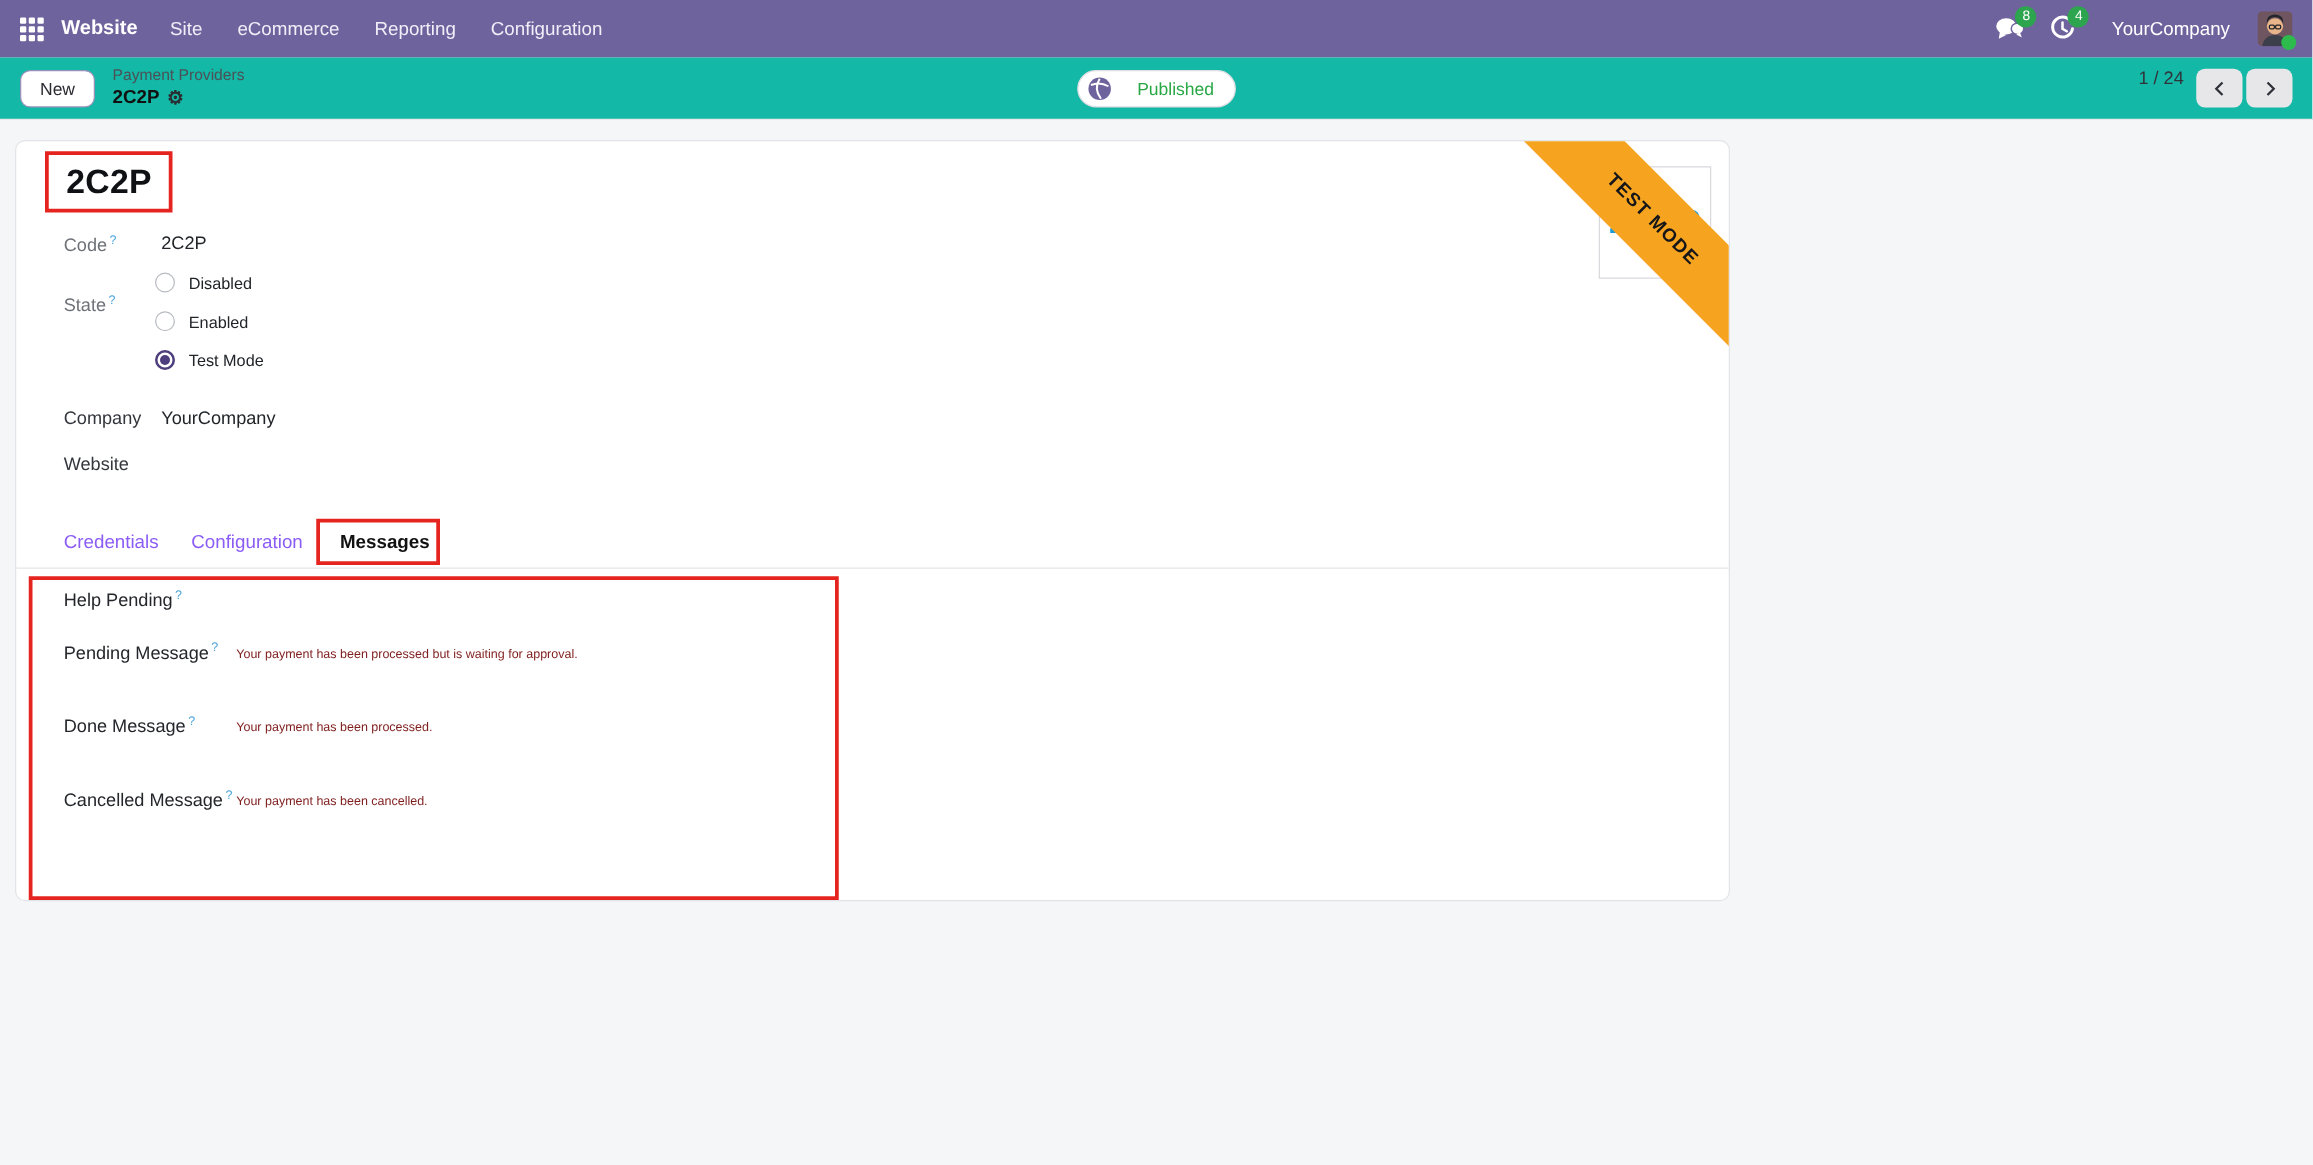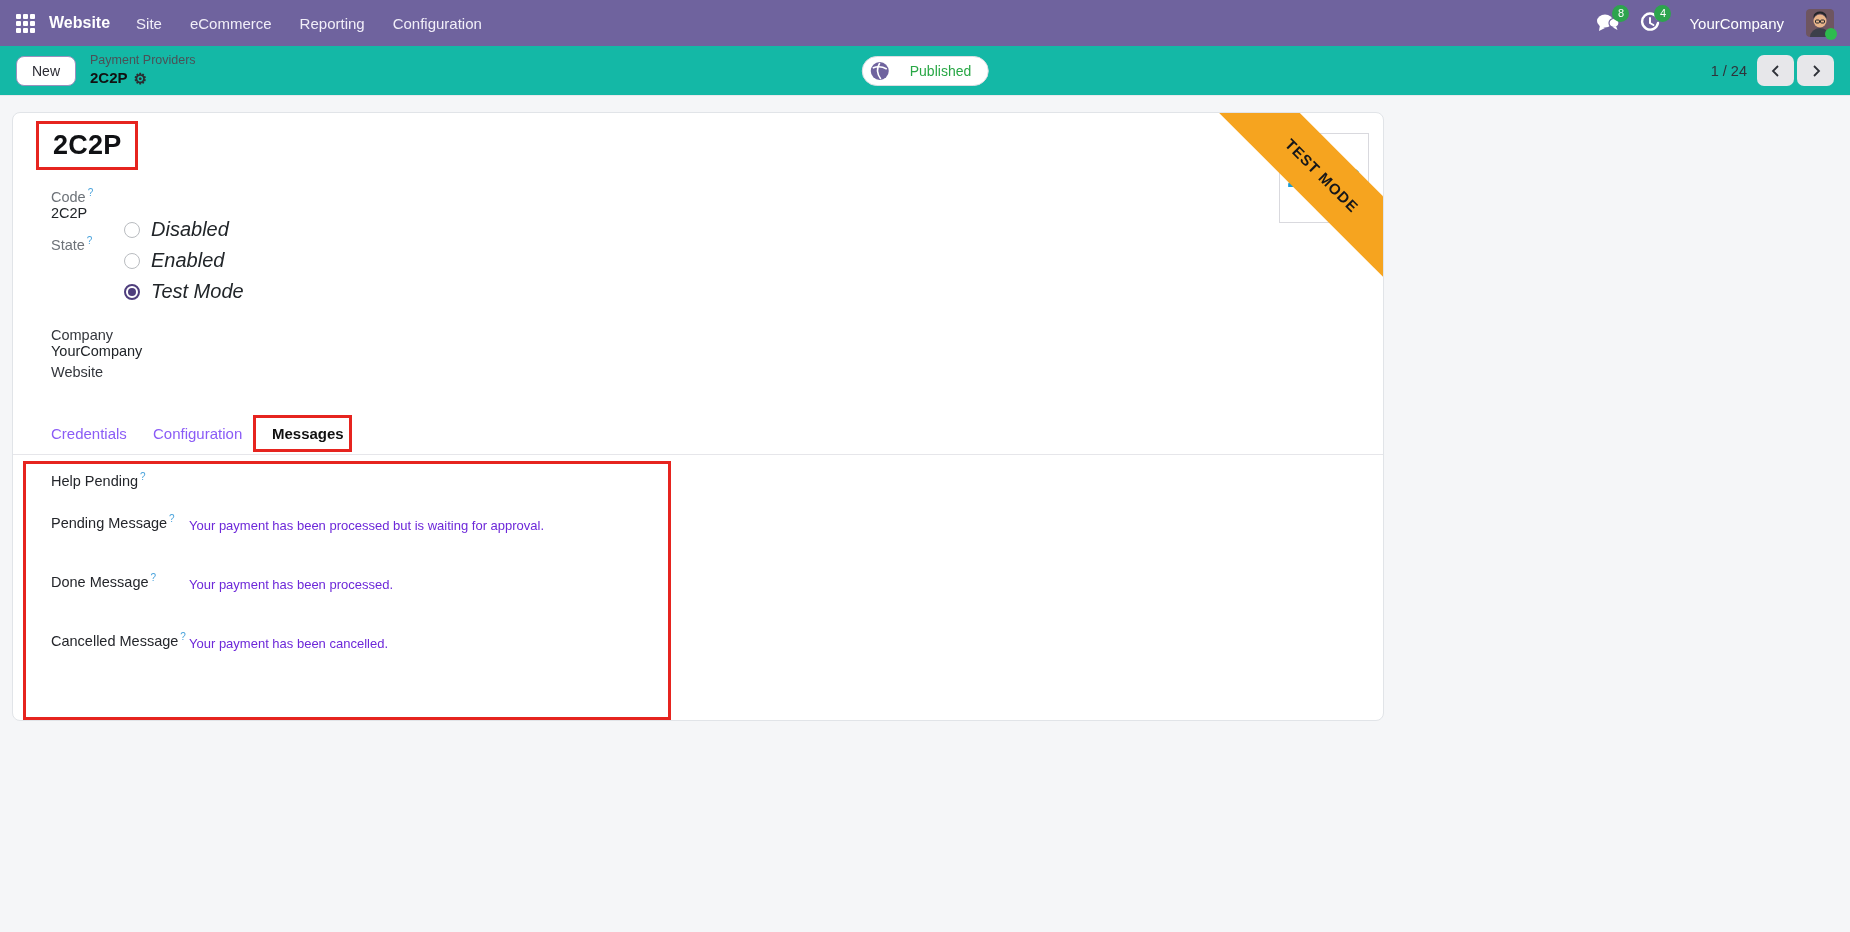--- a/index.html
+++ b/index.html
@@ -24,53 +24,53 @@
 
   
   .control-panel { position:relative; height:50px; background:#14b8a6; border-bottom:1px solid #e8e8ec; display:flex; align-items:center; padding:0 16px; }
   .btn-new { background:#fff; border:1px solid #9a90bd; border-radius:8px; padding:6px 15px; font-size:14px; color:#2b2b33; font-family:inherit; cursor:pointer; }
   .breadcrumb { margin-left:14px; line-height:1.25; }
   .bc-parent { font-size:12.5px; color:#4b5157; cursor:pointer; }
   .bc-current { font-size:15px; font-weight:700; color:#111; display:flex; align-items:center; gap:6px; }
   .gear { font-size:15px; color:#2a2d31; cursor:pointer; line-height:1; }
   .published-pill { position:absolute; left:50%; top:50%; transform:translate(-50%,-50%); display:flex; align-items:center; gap:20px; border:1px solid #dddde2; border-radius:18px; background:#fff; padding:4px 16px 4px 7px; cursor:pointer; }
   .published-pill span { color:#28A745; font-size:14px; }
-  .pager { margin-left:auto; display:flex; align-items:center; gap:10px; }
+  .pager { margin-left:auto; display:flex; align-items:flex-start; gap:10px; }
   .pager-count { font-size:14.5px; color:#30333a; }
   .pager-btns { display:flex; gap:3px; }
   .pager-btns button { width:37px; height:31px; background:#e7e7ea; border:none; border-radius:7px; display:flex; align-items:center; justify-content:center; cursor:pointer; }
 
   
   .card { position:absolute; left:12px; top:112px; width:1372px; height:609px; background:#fff; border:1px solid #e1e4e8; border-radius:8px; }
 
   .annotation { position:absolute; border:3px solid #E6241F; }
   .box-title { left:23px; top:8px; width:102px; height:49px; display:flex; align-items:center; }
   .box-title h1 { font-size:27px; font-weight:700; color:#101114; padding-left:14px; letter-spacing:0.2px; }
   .box-tab { left:240px; top:302px; width:99px; height:37px; }
   .box-messages { left:10px; top:348px; width:648px; height:259px; }
 
-  .frow { position:absolute; font-size:14.5px; display:flex;flex-direction:column; }
+  .frow { position:absolute; font-size:14.5px; display:flex; }
   .flabel { width:78px; color:#6d7278; }
   .flabel.dark { color:#33363c; }
   .fvalue { color:#212529; }
   sup.help { color:#4AA3DC; font-size:10px; margin-left:2px; }
 
-  .radio-row { position:absolute; display:flex; align-items:center; gap:11px; font-size:20px; cursor:pointer;font-style:italic; }
+  .radio-row { position:absolute; display:flex; align-items:center; gap:11px; font-size:13px; cursor:pointer; }
   .radio { width:16px; height:16px; border-radius:50%; border:1px solid #b9bcc0; background:#fff; display:flex; align-items:center; justify-content:center; }
   .radio.checked { border:2px solid #4f3e7d; }
   .radio.checked i { width:8px; height:8px; border-radius:50%; background:#4f3e7d; }
 
   .tabs { position:absolute; left:0; top:312px; width:100%; height:30px; }
   .tab { position:absolute; font-size:15px; cursor:pointer; }
   .tab.inactive { color:#8b5cf6; }
   .tab.active { color:#111; font-weight:700; }
   .tab-divider { position:absolute; left:0; top:341px; width:100%; height:1px; background:#e6e6ea; }
 
   .msg-label { position:absolute; font-size:14.5px; color:#24262b; }
-  .msg-value { position:absolute; left:176px; font-size:13px; color:#6d28d9; }
+  .msg-value { position:absolute; left:176px; font-size:10px; color:#7f1d1d; }
 
   .logo-box { position:absolute; left:1266px; top:20px; width:90px; height:90px; border:1px solid #d9d9de; background:#fff; overflow:hidden; z-index:1; }
   .logo-text { position:absolute; left:7px; top:22px; font-size:34px; font-weight:700; color:#1a9cd8; letter-spacing:-1px; }
   .ribbon-wrap { position:absolute; top:0; right:0; width:212px; height:212px; overflow:hidden; z-index:2; pointer-events:none; }
   .ribbon-band { position:absolute; left:-14px; top:34px; width:330px; height:57px; background:#F6A41F; transform:rotate(45deg); display:flex; align-items:center; justify-content:center; font-size:15px; font-weight:700; letter-spacing:1px; color:#15161a; }
 </style>
 </head>
 <body>
 
 <header class="topnav">

